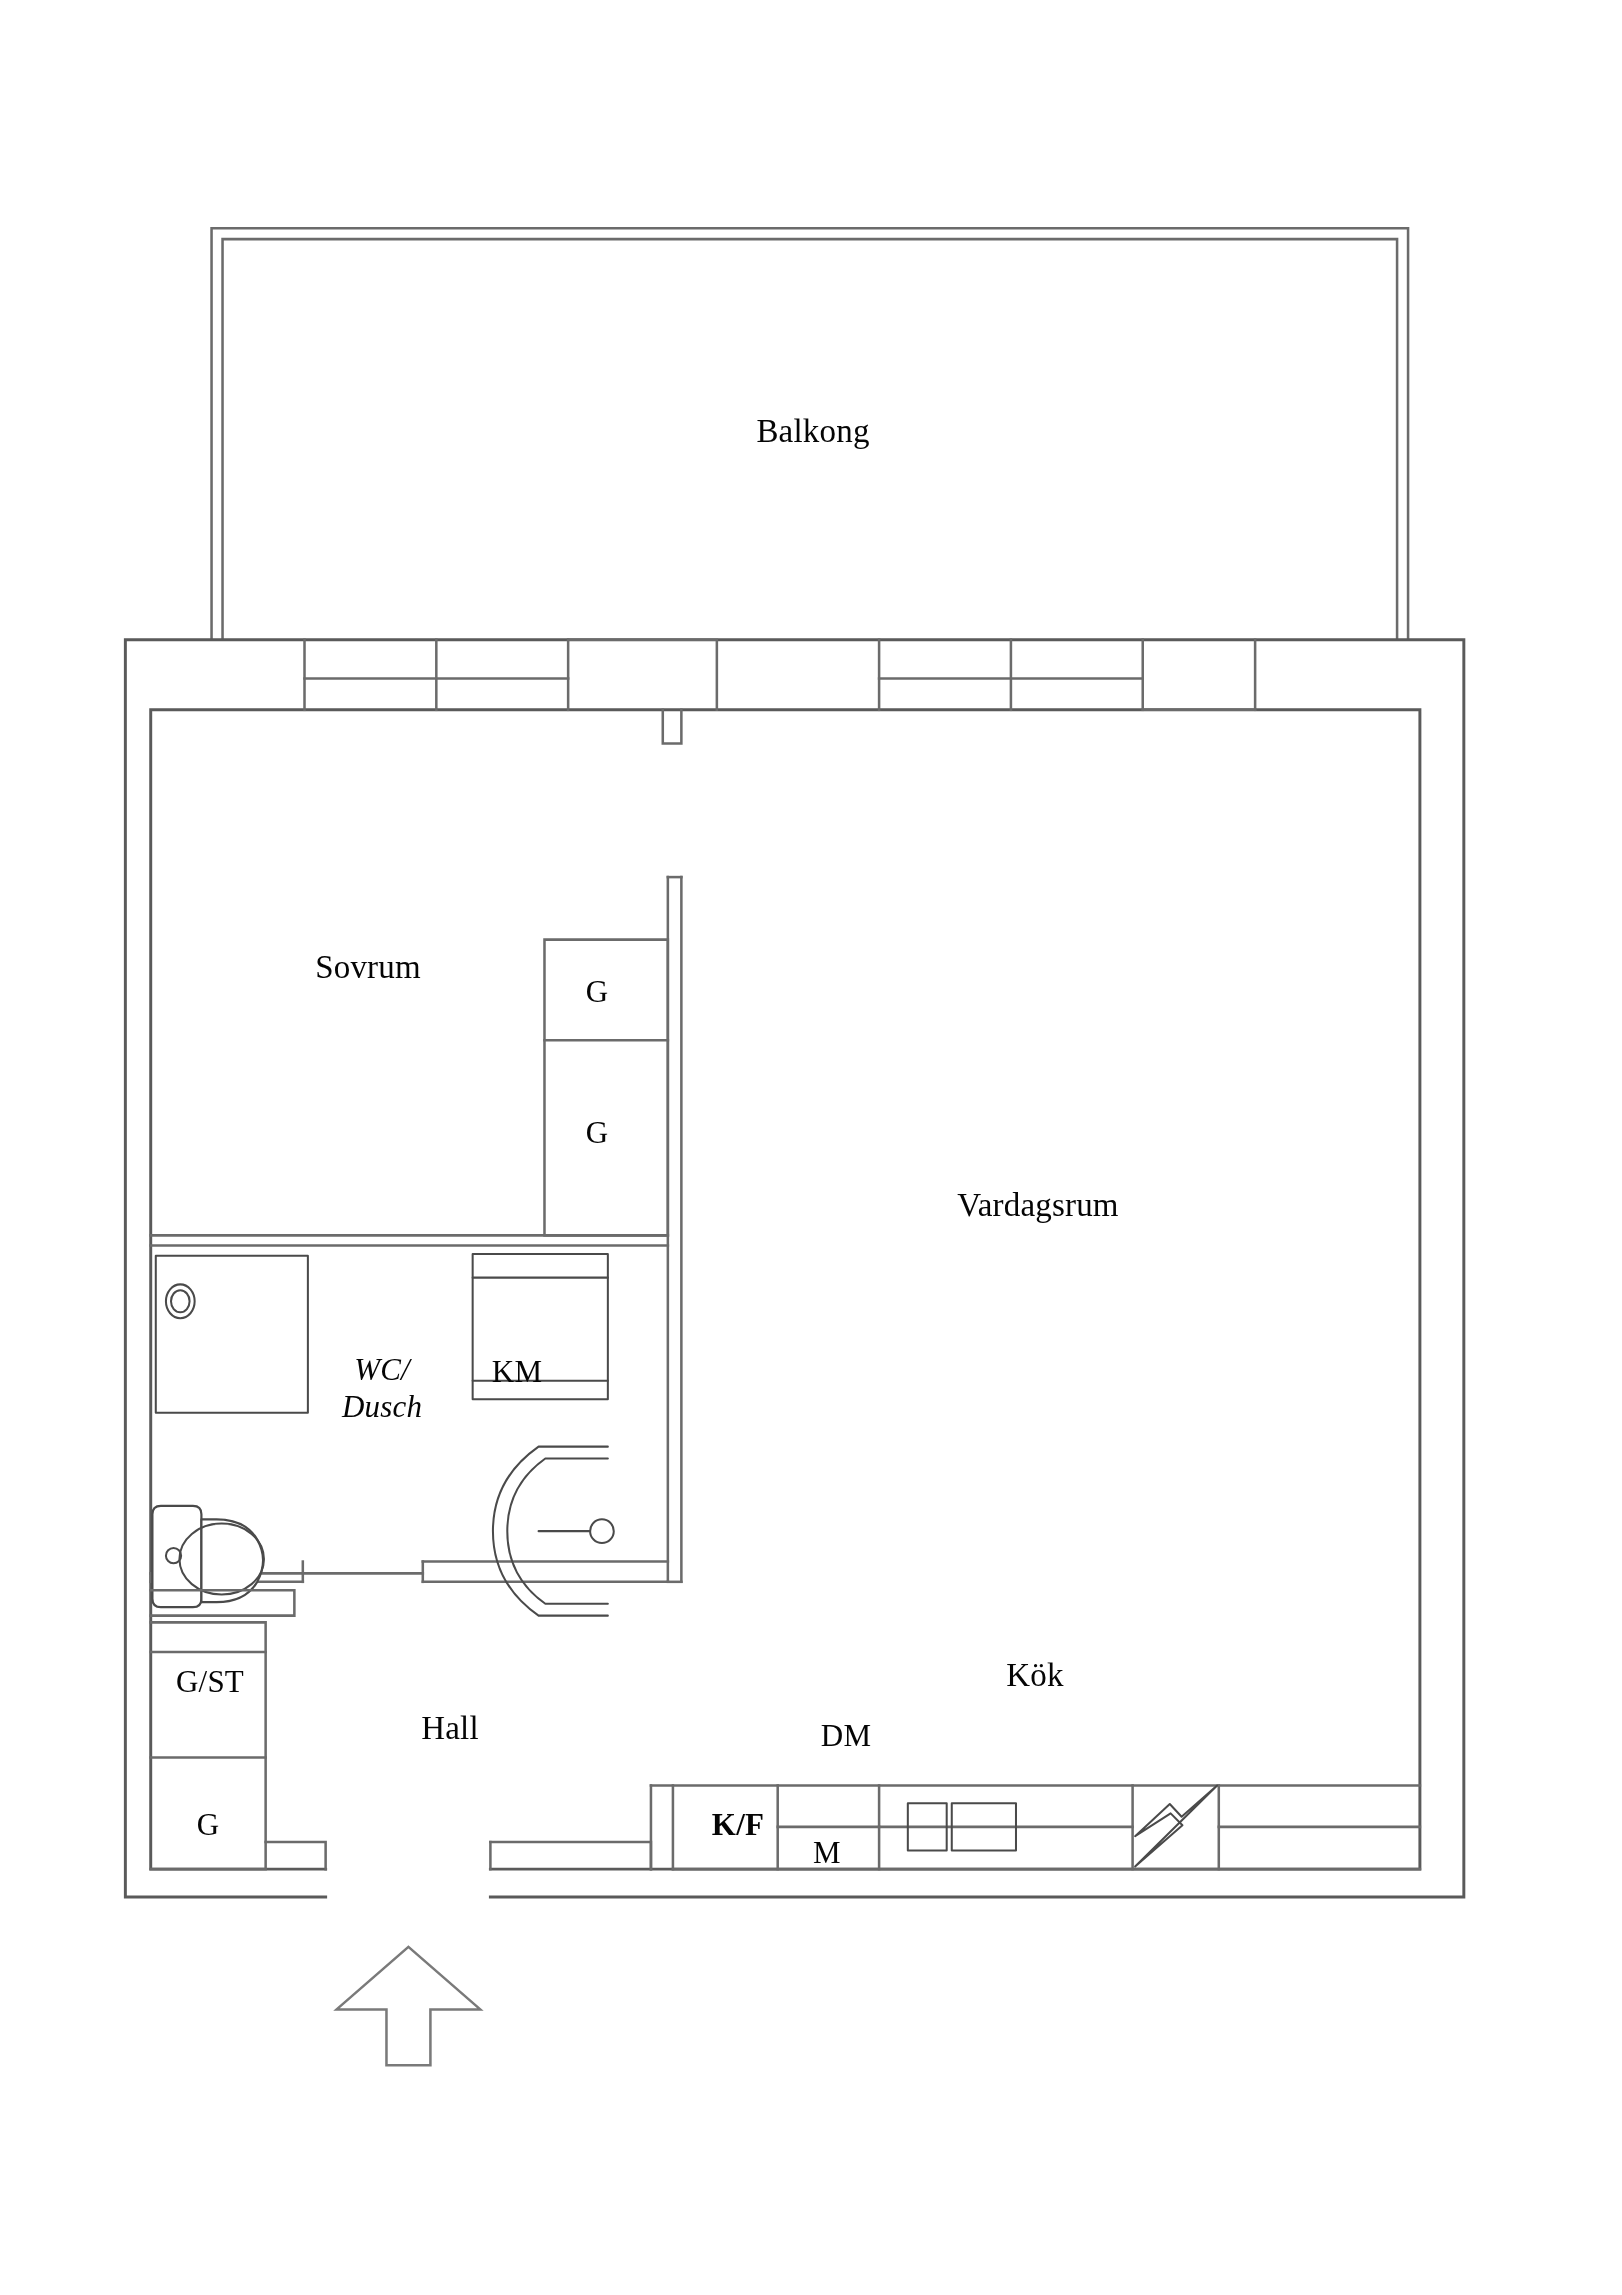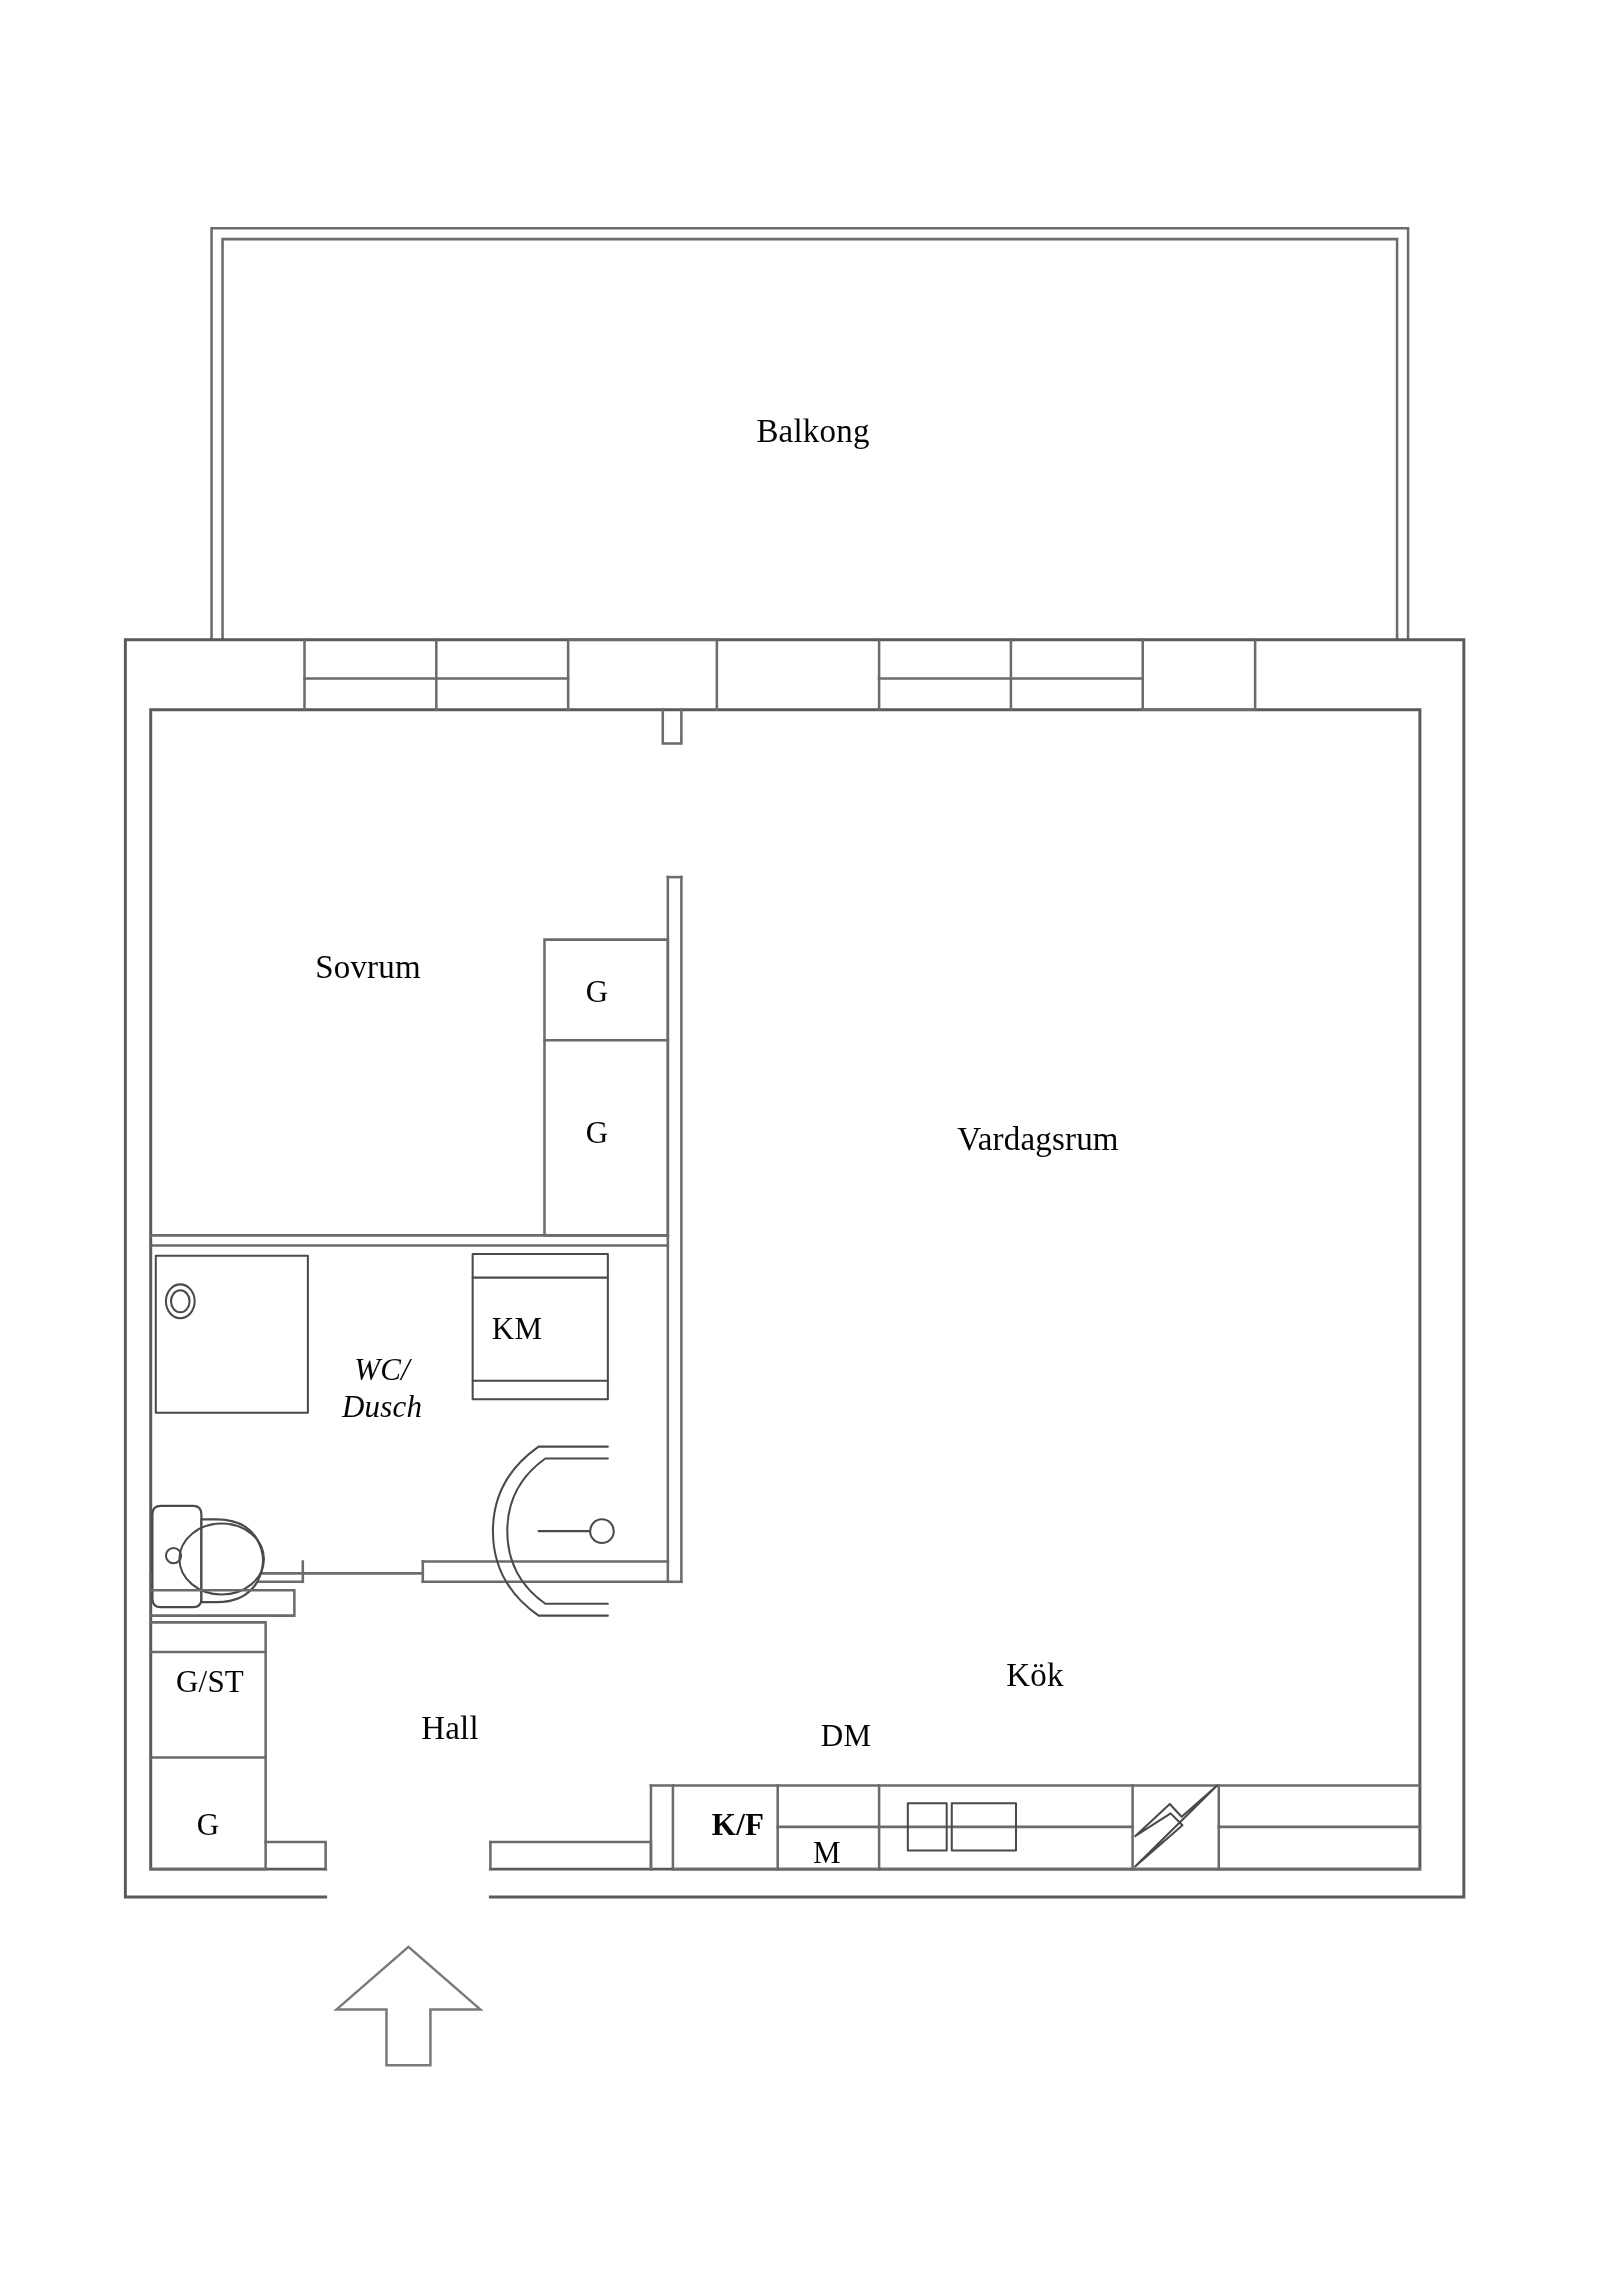--- a/index.html
+++ b/index.html
@@ -209,29 +209,29 @@
     </g>
 
     <g>
       <path class="arrow-shape" d="M 483 2304 L 568 2378 L 509 2378 L 509 2444 L 457 2444 L 457 2378 L 398 2378 Z"></path>
     </g>
 
   </svg>
 
   <div class="room-label label-lg" style="left:813px;  top:431px;">Balkong</div>
   <div class="room-label label-lg" style="left:348px;  top:967px;margin-left:20px;">Sovrum</div>
-  <div class="room-label label-lg" style="left:1038px; top:1139px;">Vardagsrum</div>
+  <div class="room-label label-lg" style="left:1038px; top:1205px;">Vardagsrum</div>
   <div class="room-label label-md" style="left:382px;  top:1389px;font-style:italic;">WC/
 Dusch</div>
   <div class="room-label label-lg" style="left:1035px; top:1675px;">Kök</div>
   <div class="room-label label-lg" style="left:450px;  top:1728px;">Hall</div>
 
   <div class="room-label label-md" style="left:597px;  top:992px;">G</div>
   <div class="room-label label-md" style="left:597px;  top:1133px;">G</div>
-  <div class="room-label label-md" style="left:517px;  top:1329px;text-align:center;">KM</div>
+  <div class="room-label label-md" style="left:517px;  top:1372px;text-align:center;">KM</div>
   <div class="room-label label-md" style="left:210px;  top:1682px;text-align:right;">G/ST</div>
   <div class="room-label label-md" style="left:208px;  top:1825px;">G</div>
   <div class="room-label label-md" style="left:738px;  top:1825px;font-weight:bold;">K/F</div>
   <div class="room-label label-md" style="left:827px;  top:1736px;margin-left:19px;">DM</div>
   <div class="room-label label-md" style="left:827px;  top:1853px;">M</div>
 
 </div>
 
 
 </body></html>

